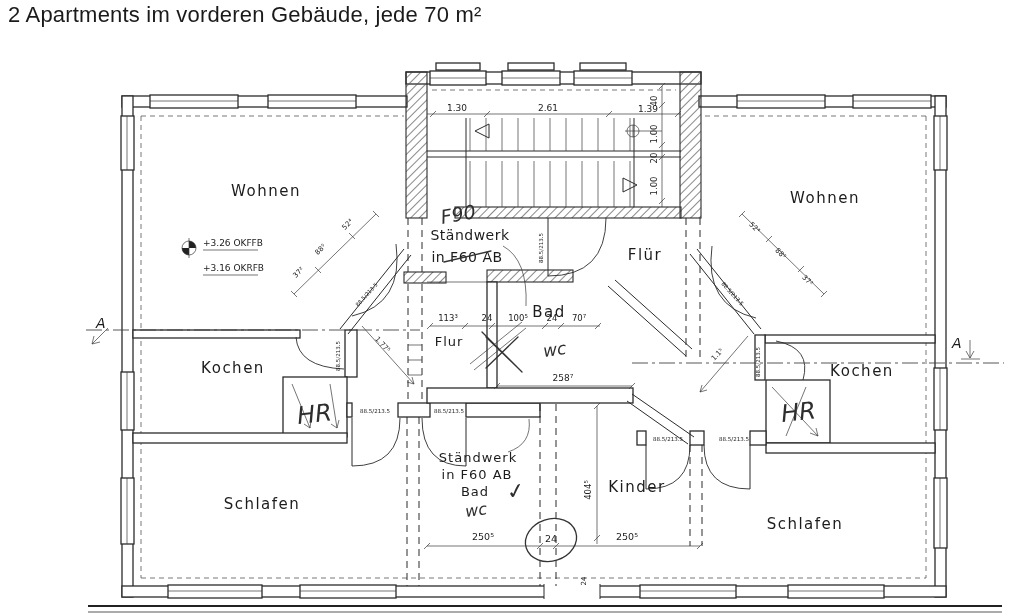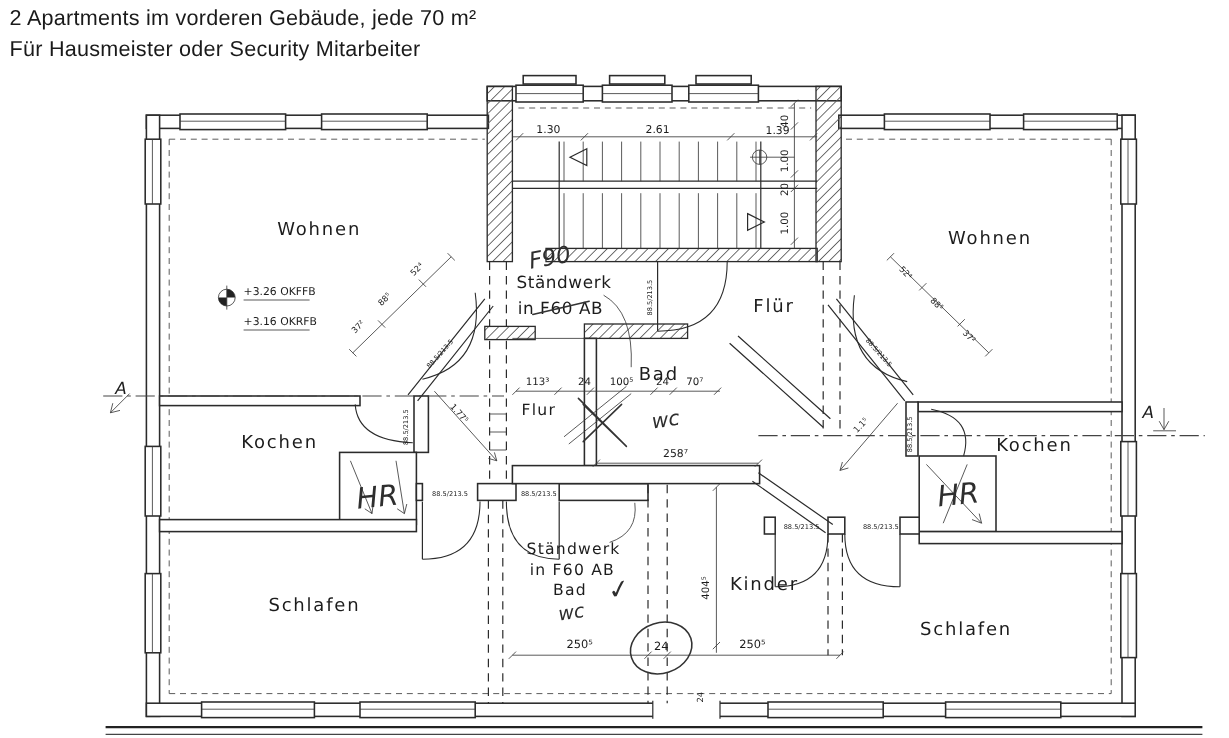--- a/index.html
+++ b/index.html
@@ -1,19 +1,19 @@
 <!DOCTYPE html>
 <html><head>
 <meta charset="utf-8">
 <style>
   html,body{margin:0;padding:0;}
   body{width:1024px;height:615px;background:#ffffff;position:relative;overflow:hidden;
        font-family:"Liberation Sans",sans-serif;}
   .title-block{position:absolute;left:8px;top:2px;color:#1a1a1a;}
-  .title-line{font-size:18px;line-height:26px;letter-spacing:0.2px;}
+  .title-line{font-size:22px;line-height:26px;letter-spacing:0.2px;}
   svg{position:absolute;left:0;top:0;}
   svg text{font-family:"DejaVu Sans",sans-serif;fill:#1c1c1c;}
   .room{font-size:15px;letter-spacing:1.5px;}
   .room-sm{font-size:13px;letter-spacing:1px;}
   .note{font-size:14px;letter-spacing:0.5px;}
   .dim{font-size:8.5px;}
   .dim9{font-size:9px;}
   .dim10{font-size:9.5px;}
   .dimsm{font-size:5.5px;fill:#222;}
   .dim7{font-size:7px;}
@@ -26,21 +26,20 @@
   .dash2{stroke:#555;stroke-width:0.8;stroke-dasharray:5 4;fill:none;}
   .dashdot{stroke:#444;stroke-width:0.9;stroke-dasharray:16 4 3 4;fill:none;}
   .arc{stroke:#2b2b2b;stroke-width:0.9;fill:none;}
   .hw{stroke:#333;fill:none;stroke-width:1.3;stroke-linecap:round;}
 </style>
 </head>
 <body>
 
 <div class="title-block">
   <div class="title-line">2 Apartments im vorderen Gebäude, jede 70 m²</div>
-  <div class="title-line">Für Hausmeister oder Security Mitarbeiter</div>
 </div>
 
 <svg width="1024" height="615" viewBox="0 0 1024 615">
   <defs>
     <pattern id="hb" width="6" height="6" patternUnits="userSpaceOnUse" patternTransform="rotate(45)">
       <line x1="0" y1="0" x2="0" y2="6" stroke="#555" stroke-width="1.4"></line>
     </pattern>
   </defs>
 
   <g>

